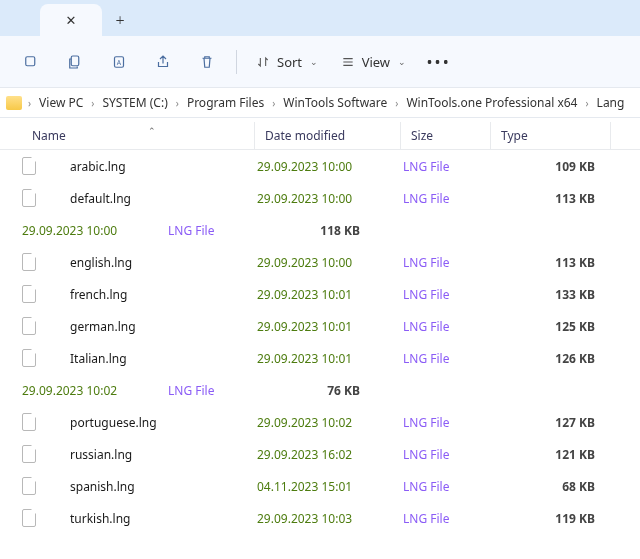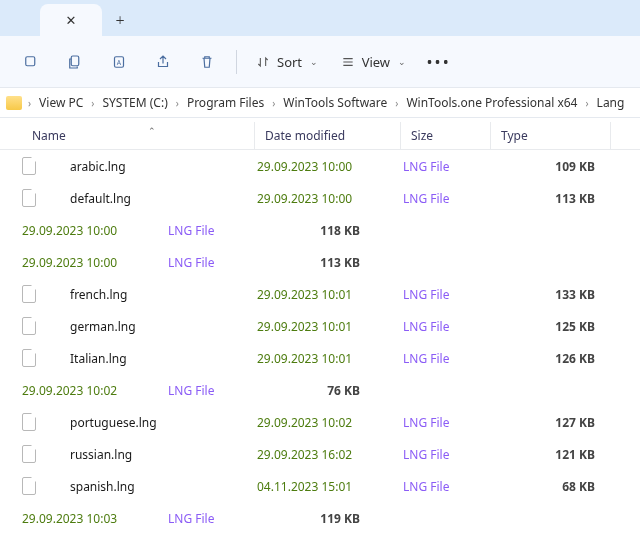--- a/index.html
+++ b/index.html
@@ -261,20 +261,24 @@
         <div class="c-date">29.09.2023 10:00</div>
         <div class="c-type">LNG File</div>
         <div class="c-size">113 KB</div>
       </div>
       <div class="row">
         <div class="c-date">29.09.2023 10:00</div>
         <div class="c-type">LNG File</div>
         <div class="c-size">118 KB</div>
       </div>
       <div class="row">
+        <div class="c-name">
+          <div class="file-icon"></div>
+          <span>english.lng</span>
+        </div>
         <div class="c-date">29.09.2023 10:00</div>
         <div class="c-type">LNG File</div>
         <div class="c-size">113 KB</div>
       </div>
       <div class="row">
         <div class="c-name">
           <div class="file-icon"></div>
           <span>french.lng</span>
         </div>
         <div class="c-date">29.09.2023 10:01</div>
@@ -325,18 +329,22 @@
       <div class="row">
         <div class="c-name">
           <div class="file-icon"></div>
           <span>spanish.lng</span>
         </div>
         <div class="c-date">04.11.2023 15:01</div>
         <div class="c-type">LNG File</div>
         <div class="c-size">68 KB</div>
       </div>
       <div class="row">
+        <div class="c-name">
+          <div class="file-icon"></div>
+          <span>turkish.lng</span>
+        </div>
         <div class="c-date">29.09.2023 10:03</div>
         <div class="c-type">LNG File</div>
         <div class="c-size">119 KB</div>
       </div>
     </div>
 </div>
 
 </body></html>

